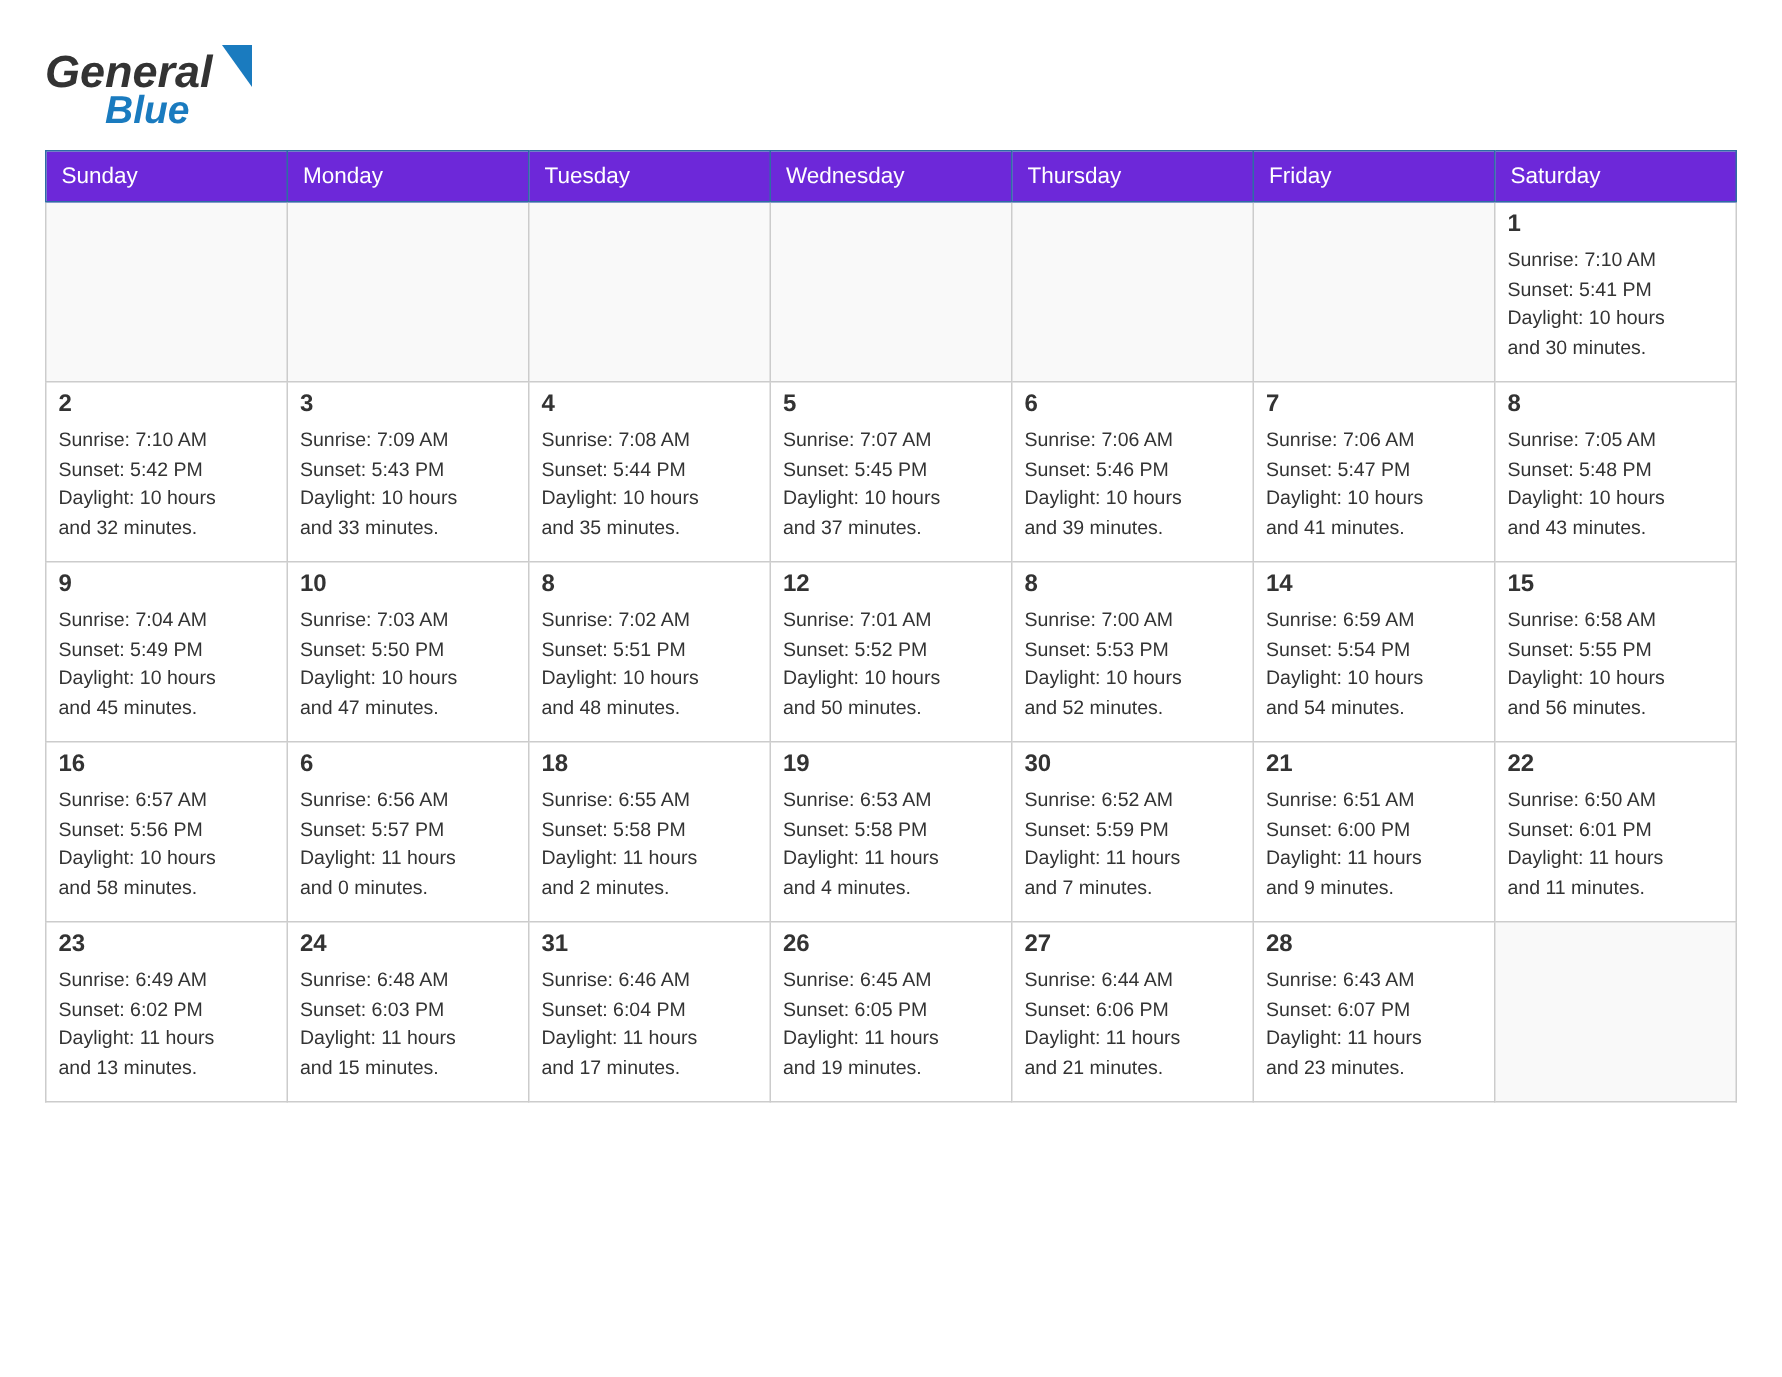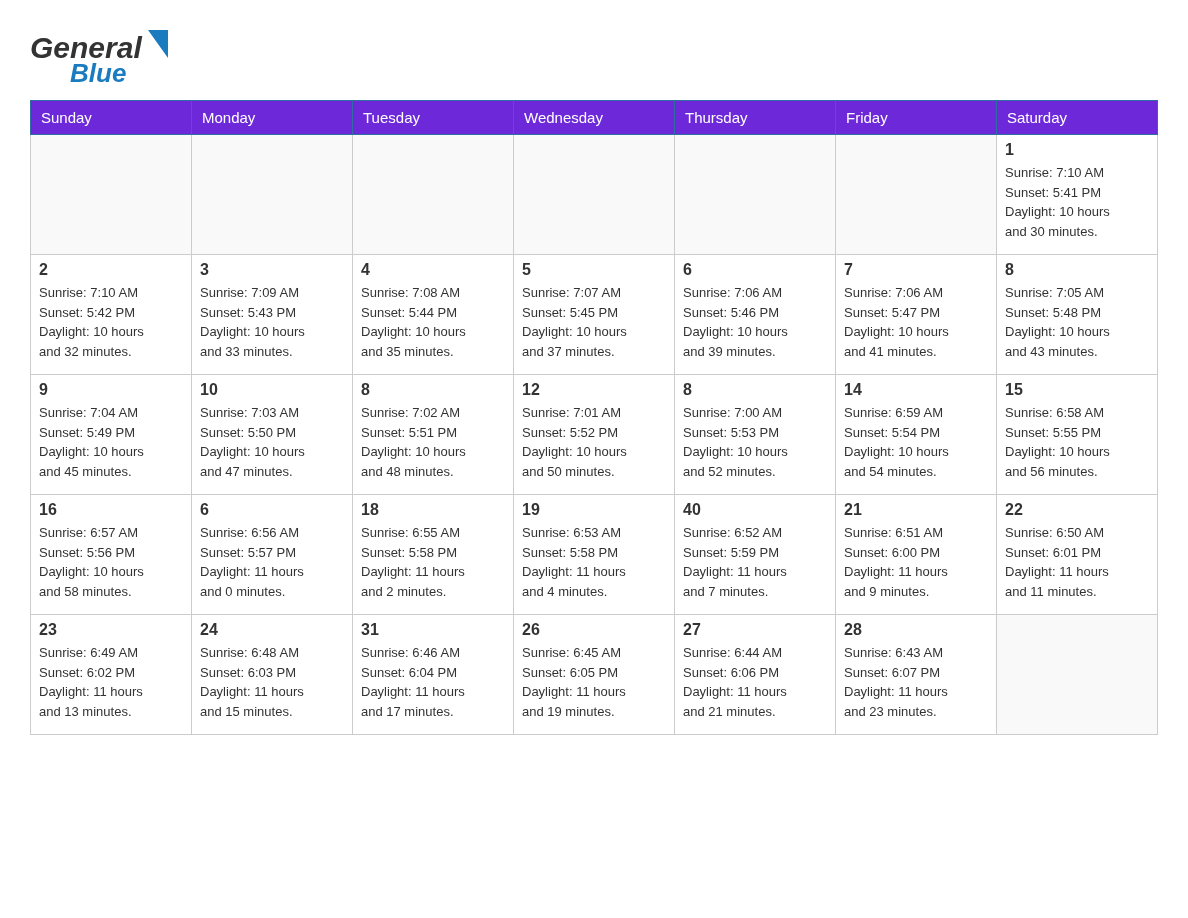--- a/index.html
+++ b/index.html
@@ -195,21 +195,21 @@
         </td>
         <td>
           <span class="day-number">18</span>
           <div class="day-info">Sunrise: 6:55 AM<br>Sunset: 5:58 PM<br>Daylight: 11 hours<br>and 2 minutes.</div>
         </td>
         <td>
           <span class="day-number">19</span>
           <div class="day-info">Sunrise: 6:53 AM<br>Sunset: 5:58 PM<br>Daylight: 11 hours<br>and 4 minutes.</div>
         </td>
         <td>
-          <span class="day-number">40</span>
+          <span class="day-number">30</span>
           <div class="day-info">Sunrise: 6:52 AM<br>Sunset: 5:59 PM<br>Daylight: 11 hours<br>and 7 minutes.</div>
         </td>
         <td>
           <span class="day-number">21</span>
           <div class="day-info">Sunrise: 6:51 AM<br>Sunset: 6:00 PM<br>Daylight: 11 hours<br>and 9 minutes.</div>
         </td>
         <td>
           <span class="day-number">22</span>
           <div class="day-info">Sunrise: 6:50 AM<br>Sunset: 6:01 PM<br>Daylight: 11 hours<br>and 11 minutes.</div>
         </td>

